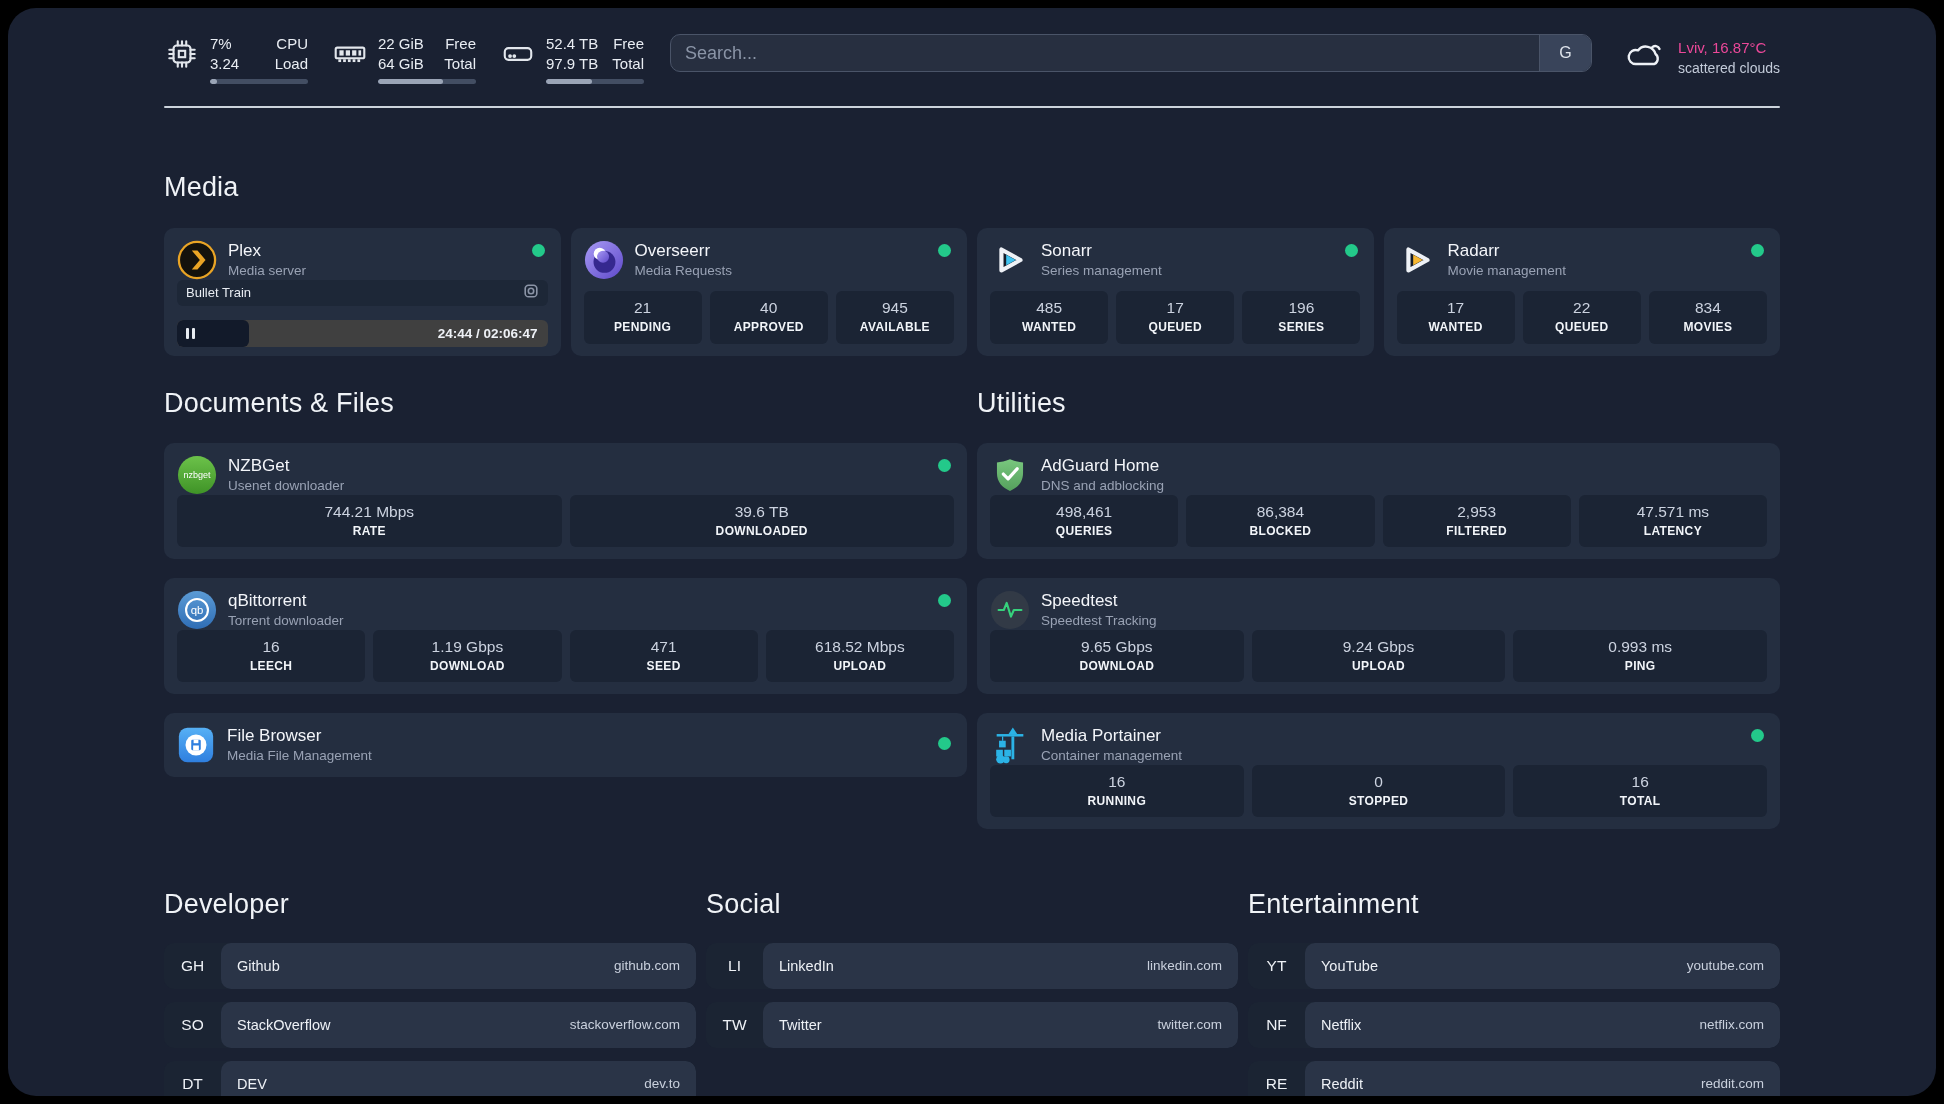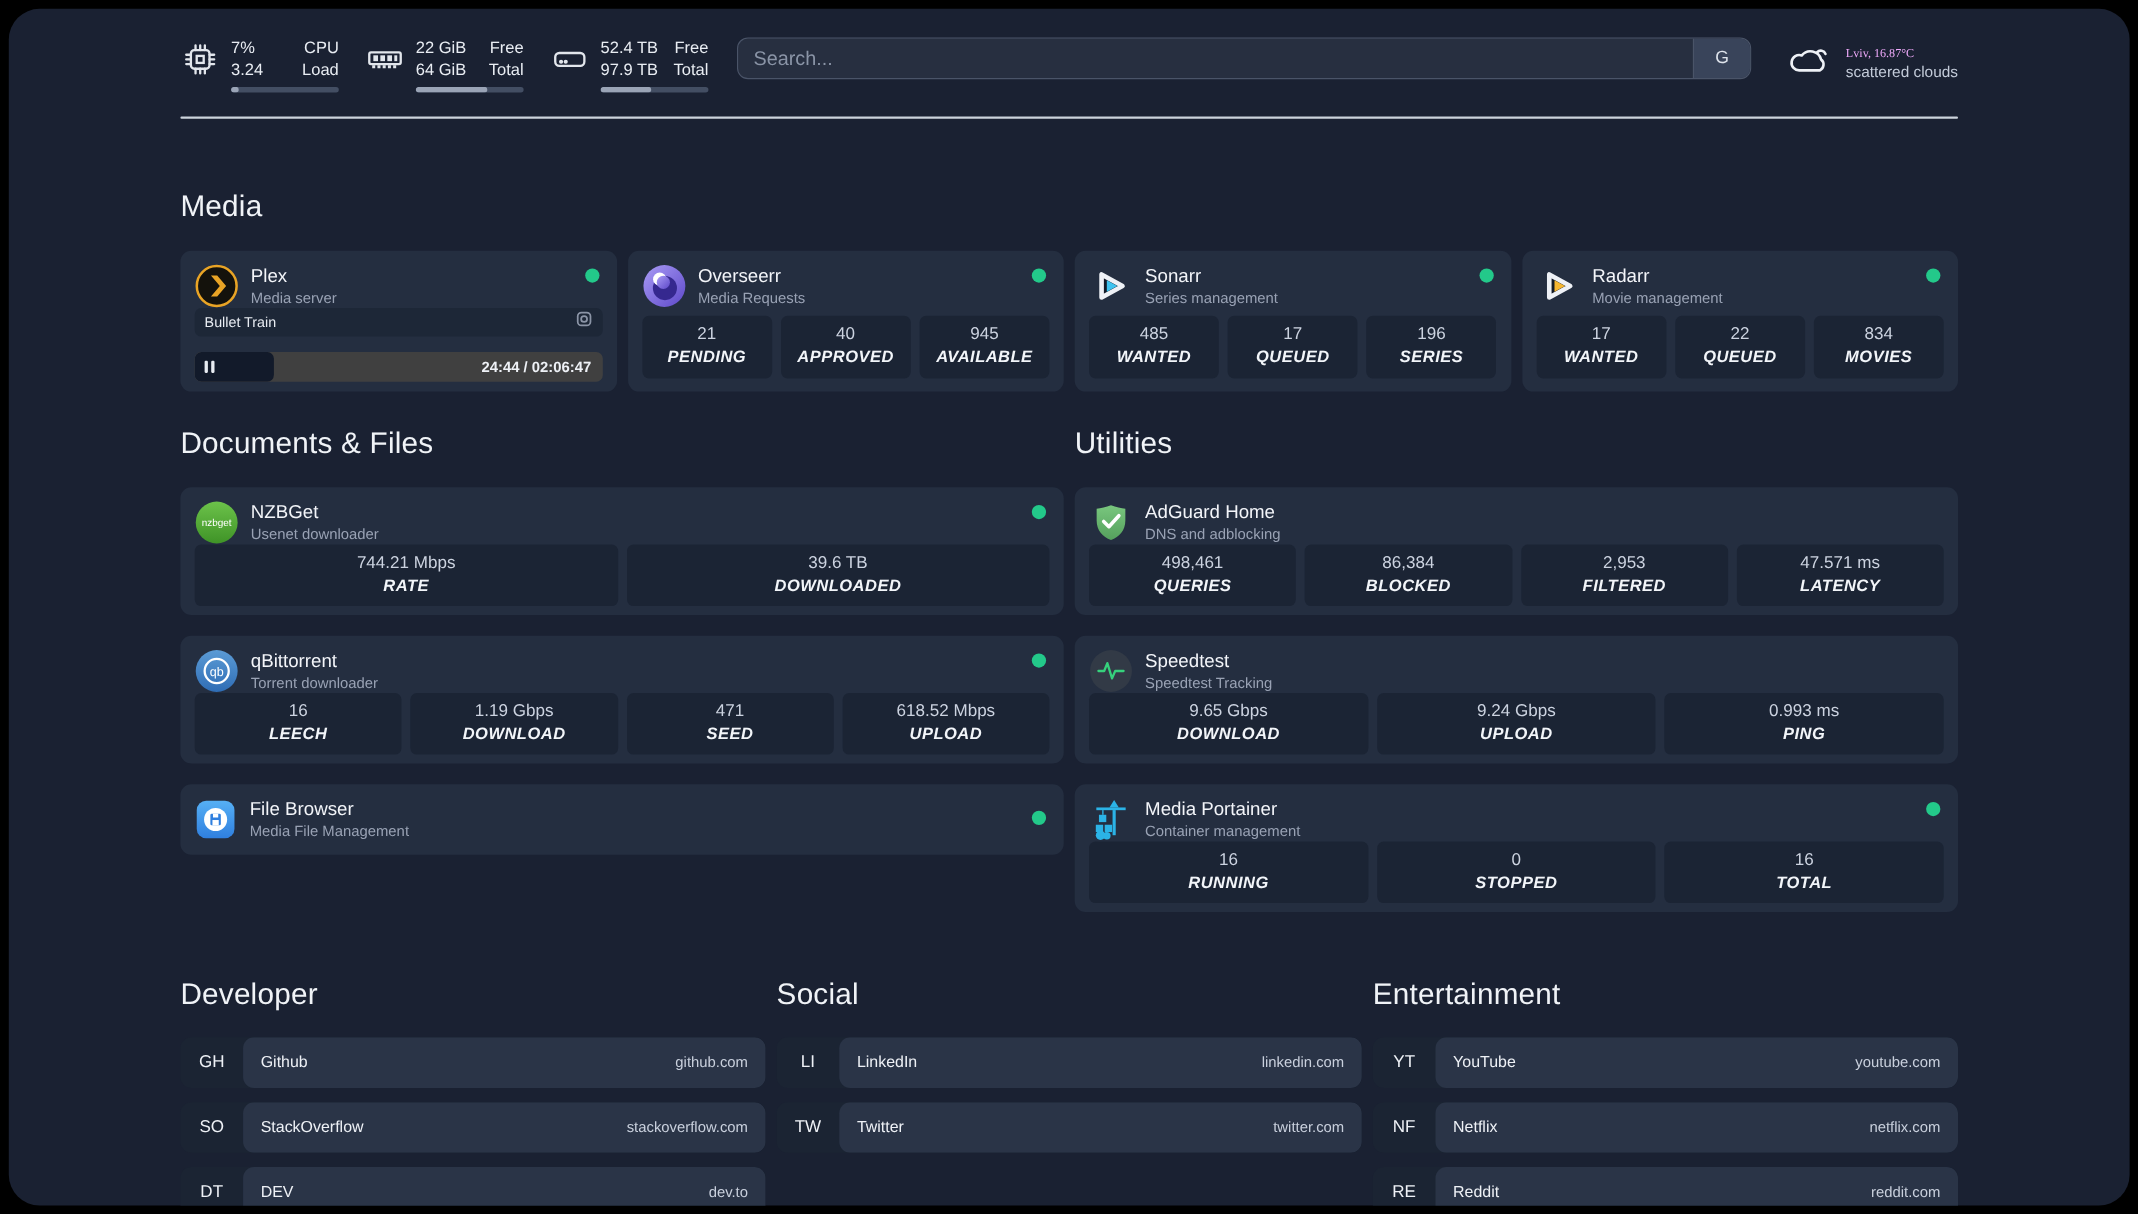--- a/index.html
+++ b/index.html
@@ -19,21 +19,21 @@
   .res-bar { margin-top:5px; height:5px; border-radius:3px; background:#434e63; overflow:hidden; }
   .res-fill { height:100%; background:#9aa4b6; border-radius:3px; }
 
   .search { margin-left:26px; flex:1; height:38px; display:flex; align-items:stretch; background:#272f40; border:1px solid #4a5468; border-radius:10px; overflow:hidden; }
   .search-input { flex:1; background:transparent; border:none; outline:none; padding:0 14px; font-size:18px; color:#e6eaf1; font-family:inherit; }
   .search-input::placeholder { color:#8a94a6; }
   .search-provider { width:52px; background:#39445a; border:none; border-left:1px solid #4a5468; color:#dfe4ec; font-size:16px; cursor:pointer; font-family:inherit; }
 
   .weather { margin-left:30px; display:flex; align-items:center; gap:12px; }
   .weather-text { display:flex; flex-direction:column; line-height:1.35; }
-  .weather-loc { font-size:11px; color:#f0abfc;font-family:Liberation Serif, serif; }
+  .weather-loc { font-size:15px; color:#ec4899; }
   .weather-cond { font-size:14px; color:#c3cbd9; }
 
   .divider { margin-top:22px; height:2px; background:#ccd3dc; border-radius:1px; }
 
   
   .section-title { font-size:27px; font-weight:500; color:#f0f3f7; letter-spacing:.2px; }
   .media-sec { margin-top:64px; }
   .row-media { display:grid; grid-template-columns:repeat(4,1fr); gap:10px; margin-top:25px; }
 
   .card { background:#242e40; border-radius:10px; padding:12px 13px; display:flex; flex-direction:column; position:relative; }
@@ -42,21 +42,21 @@
   .app-icon { width:40px; height:40px; flex:0 0 40px; display:flex; align-items:center; justify-content:center; }
   .app-icon svg { width:40px; height:40px; }
   .titles { display:flex; flex-direction:column; line-height:1.3; }
   .card-title { font-size:17px; color:#f3f5f9; font-weight:500; }
   .card-sub { font-size:13.5px; color:#99a2b4; }
   .dot { position:absolute; top:16px; right:16px; width:13px; height:13px; border-radius:50%; background:#23c98a; }
 
   .stats { display:grid; grid-auto-flow:column; grid-auto-columns:1fr; gap:8px; margin-top:auto; }
   .stat { background:#1b2434; border-radius:6px; padding:7px 4px 8px; display:flex; flex-direction:column; align-items:center; justify-content:center; line-height:1.35;text-align:center; }
   .stat-value { font-size:15.5px; color:#ccd3e0; }
-  .stat-label { font-size:15px; font-weight:700; color:#f2f5f9; letter-spacing:.03em;font-style:italic; }
+  .stat-label { font-size:12px; font-weight:700; color:#f2f5f9; letter-spacing:.03em; }
 
   
   .plex-body { margin-top:auto; display:flex; flex-direction:column; gap:14px; }
   .np-row { background:#1d2737; border-radius:6px; height:26px; display:flex; align-items:center; justify-content:space-between; padding:0 9px; }
   .np-title { font-size:13px; color:#e8ecf2; }
   .np-progress { position:relative; background:#404040; border-radius:6px; height:27px; overflow:hidden; }
   .np-fill { position:absolute; left:0; top:0; bottom:0; background:#121a2a; border-radius:6px; display:flex; align-items:center; padding-left:9px; }
   .pause-icon { display:flex; gap:3px; }
   .pause-icon i { display:block; width:3px; height:11px; background:#e8ecf2; border-radius:1px; }
   .np-time { position:absolute; right:10px; top:0; bottom:0; display:flex; align-items:center; font-size:13.5px; font-weight:600; color:#eef1f6; }

